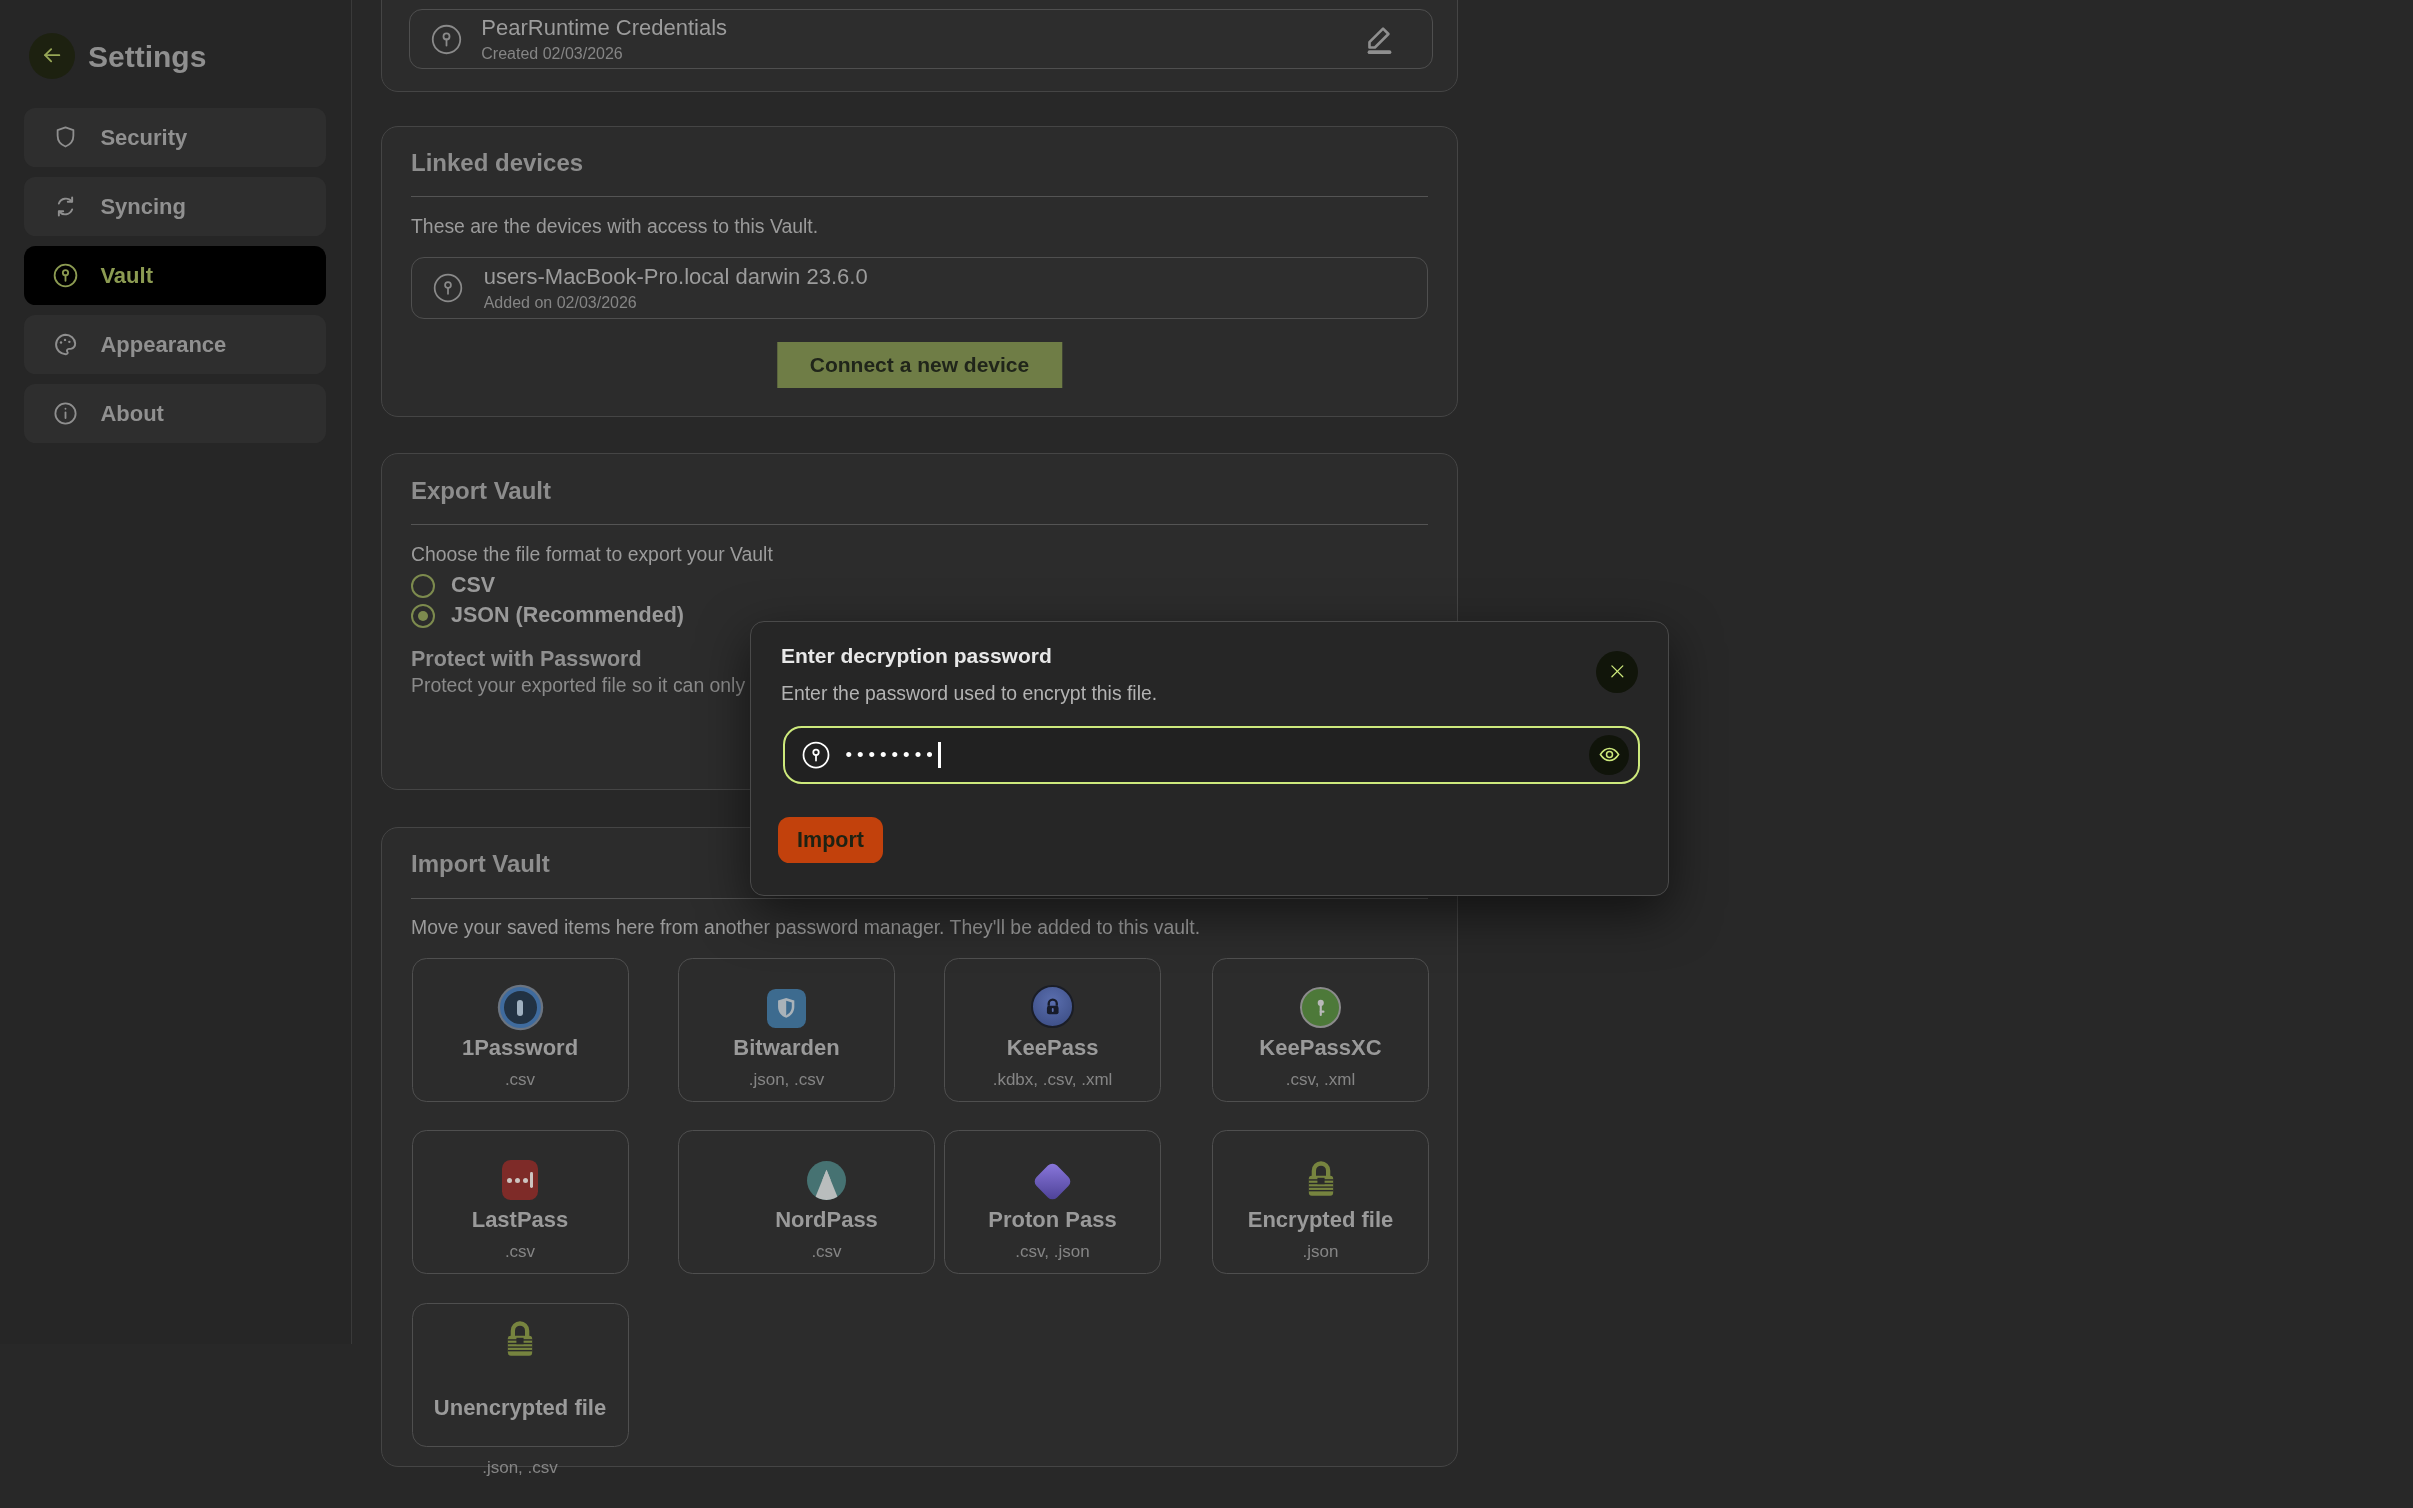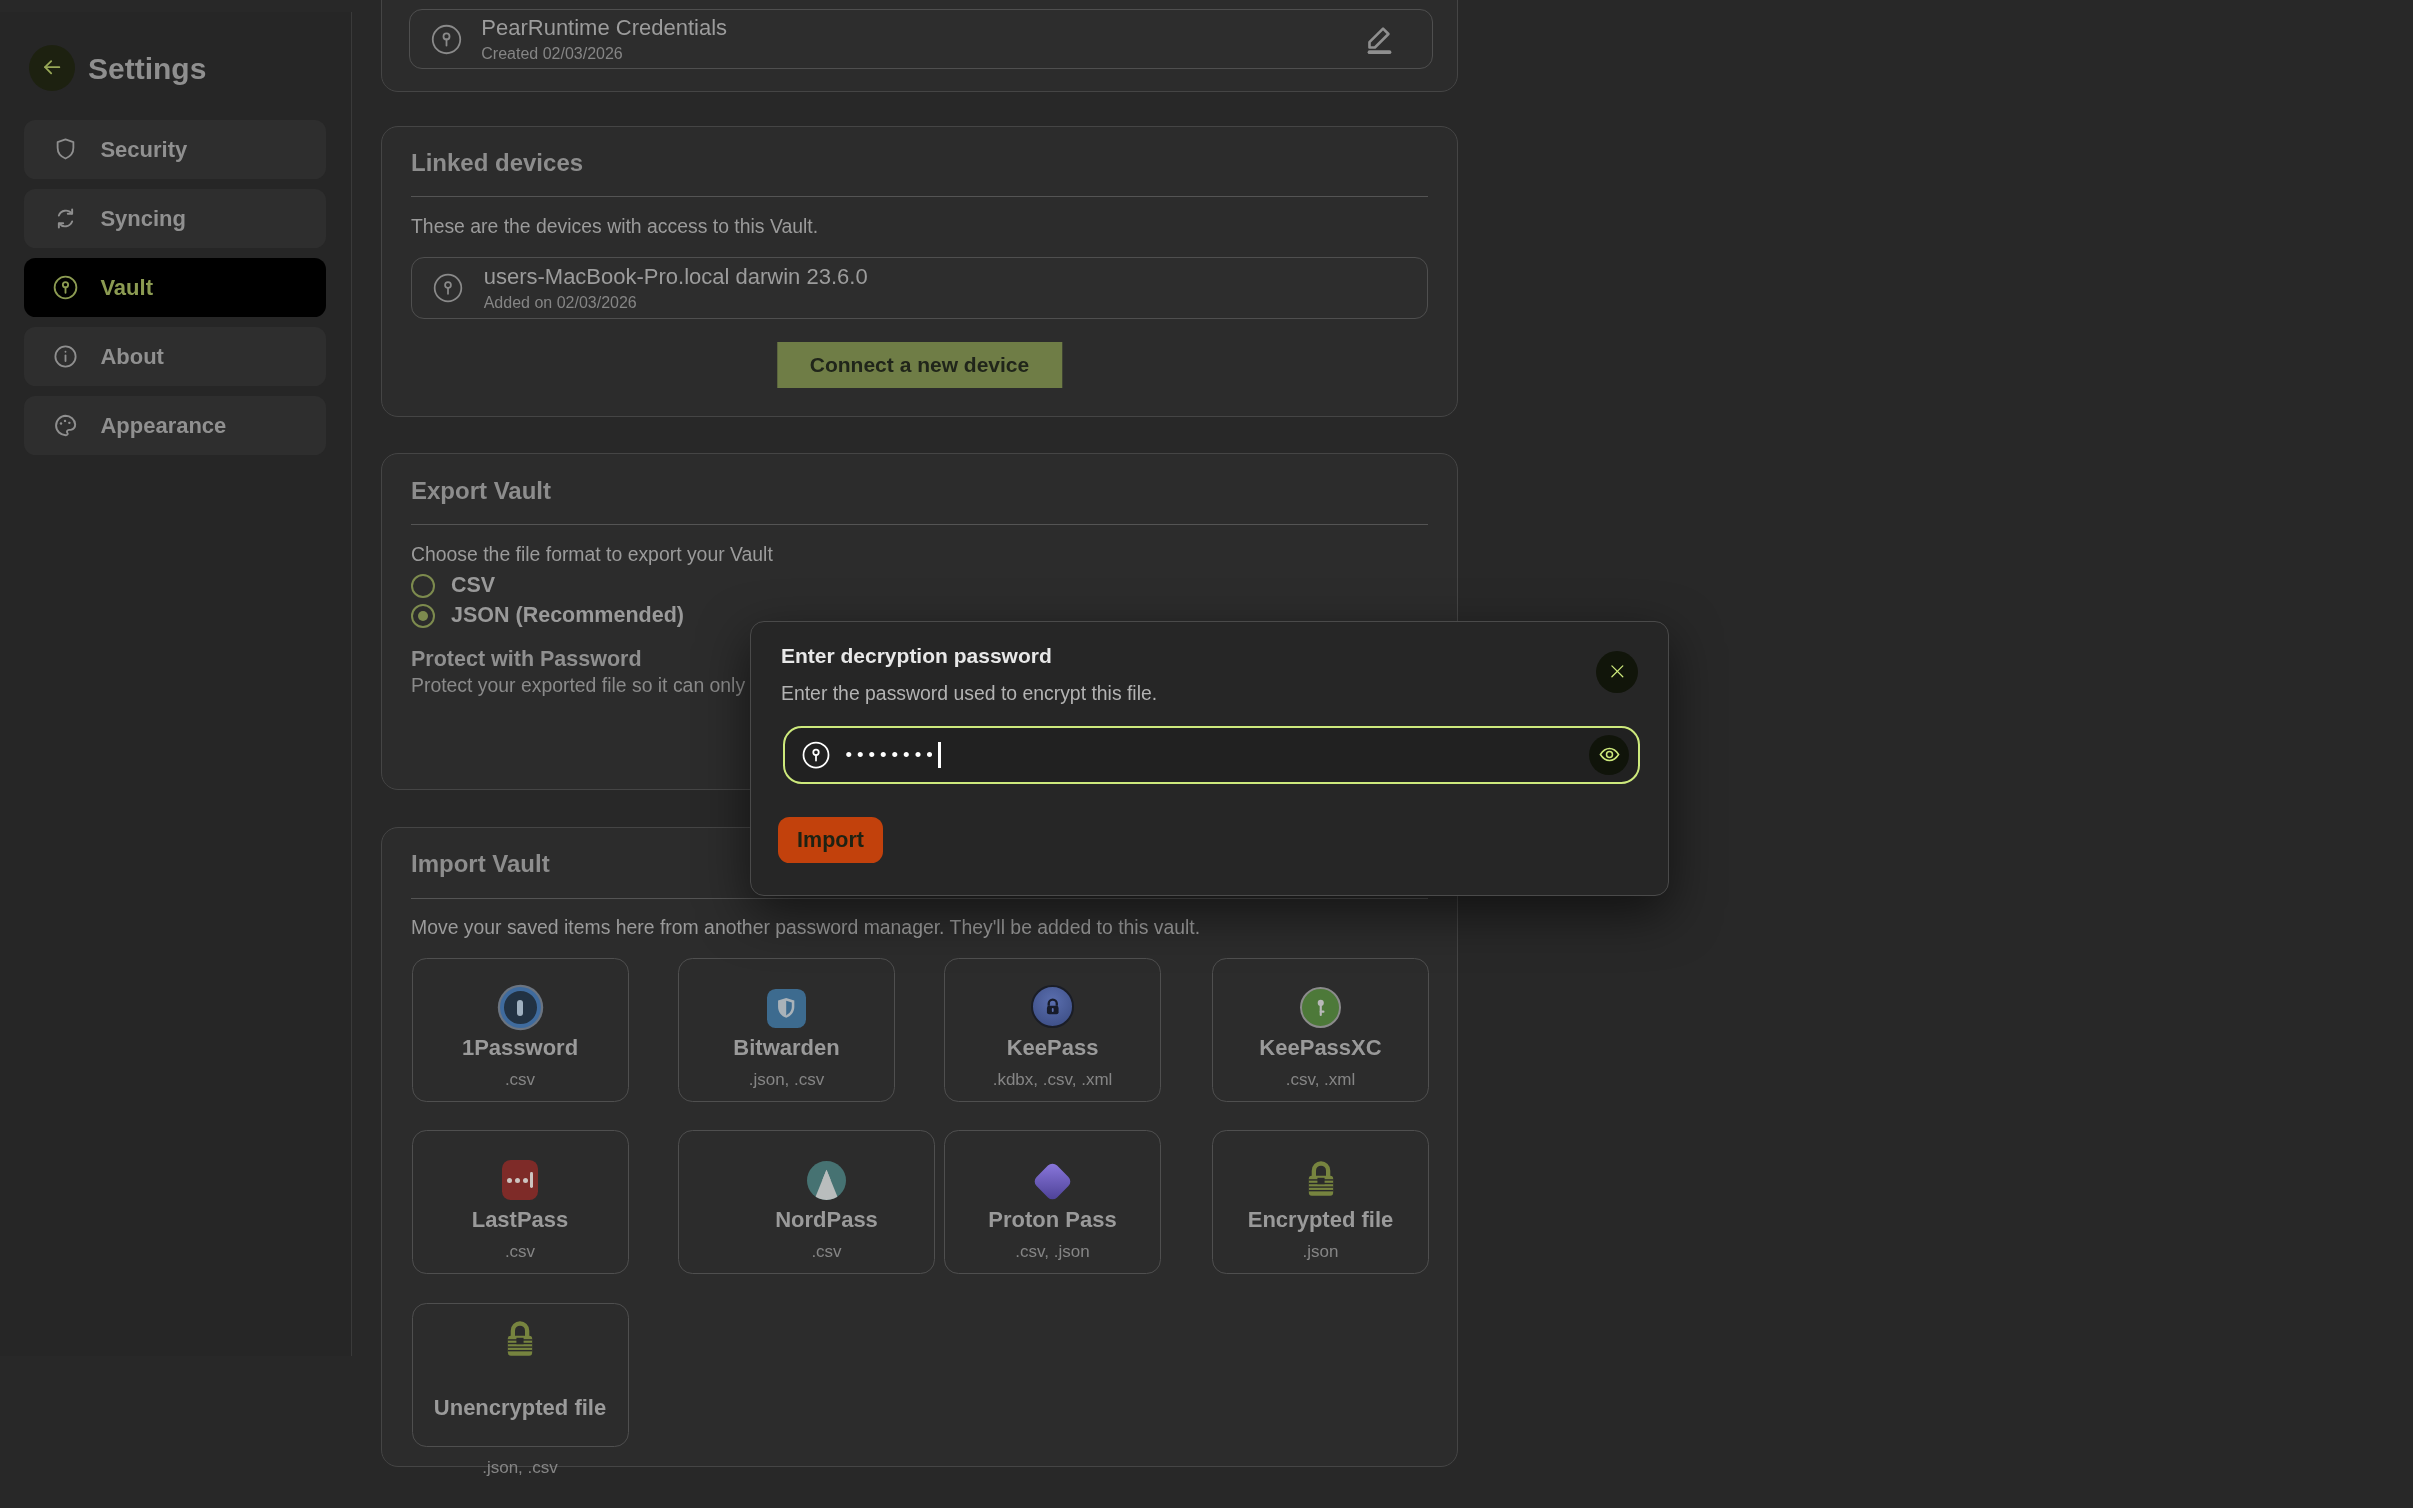--- a/index.html
+++ b/index.html
@@ -1,19 +1,19 @@
 <!DOCTYPE html>
 <html style="font-size:11.5px"><head>
 <meta charset="utf-8">
 <style>
   html,body{margin:0;padding:0;background:#272727;}
   #app{position:relative;width:2413px;height:1508px;overflow:hidden;
        font-family:"Liberation Sans",sans-serif;background:#282828;}
   
-  .sidebar{position:absolute;left:0;top:12px;width:351px;height:1344px;background:#262626;
+  .sidebar{position:absolute;left:0;top:0;width:351px;height:1344px;background:#262626;
            border-right:1.4px solid #3a3a3a;}
   .back-btn{position:absolute;left:29px;top:33px;width:46px;height:46px;border-radius:50%;
             background:#1d2110;display:flex;align-items:center;justify-content:center;cursor:pointer;}
   .side-title{position:absolute;left:88px;top:40px;font-size:30px;font-weight:700;color:#8f8f8f;}
   .nav{position:absolute;left:24.4px;top:108px;width:302px;display:flex;flex-direction:column;gap:10px;}
   .nav-item{height:59px;border-radius:11.5px;background:#2e2e2e;display:flex;align-items:center;
             padding-left:27px;gap:20px;cursor:pointer;}
   .nav-item.selected{background:#000000;}
   .nav-label{font-size:22px;font-weight:700;color:#909090;}
   .nav-item.selected .nav-label{color:#8c9b52;}
@@ -118,38 +118,38 @@
           <svg width="29" height="29" viewBox="0 0 24 24" fill="none" stroke="#8c9b52" stroke-width="1.5">
               <circle cx="12" cy="12" r="9"></circle>
               <circle cx="12" cy="9.8" r="2.2"></circle>
               <path d="M12 12v4.4" stroke-linecap="round"></path>
             </svg>
         </span>
         <span class="nav-label">Vault</span>
       </div>
       <div class="nav-item">
         <span class="nav-ico">
-          <svg width="27" height="27" viewBox="0 0 24 24" fill="none" stroke="#8f8f8f" stroke-width="1.6" stroke-linecap="round">
-              <circle cx="12" cy="12" r="9"></circle>
-              <path d="M12 11v5"></path>
-              <path d="M12 7.6v.2"></path>
-            </svg>
-        </span>
-        <span class="nav-label">About</span>
-      </div>
-      <div class="nav-item">
-        <span class="nav-ico">
           <svg width="29" height="29" viewBox="0 0 24 24" fill="none" stroke="#8f8f8f" stroke-width="1.6">
               <path d="M12 4a8 8 0 1 0 .4 16c1.6-.1 1.7-1.2 1.1-2-.7-1-.1-2.4 1.3-2.4h1.6A4.6 4.6 0 0 0 20 11C19.6 7 16.2 4 12 4z"></path>
               <circle cx="8.3" cy="10.4" r="1" fill="#8f8f8f" stroke="none"></circle>
               <circle cx="11.6" cy="8.2" r="1" fill="#8f8f8f" stroke="none"></circle>
               <circle cx="15.2" cy="9.8" r="1" fill="#8f8f8f" stroke="none"></circle>
             </svg>
         </span>
         <span class="nav-label">Appearance</span>
+      </div>
+      <div class="nav-item">
+        <span class="nav-ico">
+          <svg width="27" height="27" viewBox="0 0 24 24" fill="none" stroke="#8f8f8f" stroke-width="1.6" stroke-linecap="round">
+              <circle cx="12" cy="12" r="9"></circle>
+              <path d="M12 11v5"></path>
+              <path d="M12 7.6v.2"></path>
+            </svg>
+        </span>
+        <span class="nav-label">About</span>
       </div>
     </div>
   </div>
 
   <div class="container" style="left:381px;top:-29px;width:1075px;height:119px;">
     <div class="inner-card" style="left:26.6px;top:37px;width:1022px;height:58px;">
       <span class="key-circle">
         <svg width="33" height="33" viewBox="0 0 24 24" fill="none" stroke="#8a8a8a" stroke-width="1.3">
             <circle cx="12" cy="12" r="10"></circle>
             <circle cx="12" cy="9.8" r="2.2"></circle>

